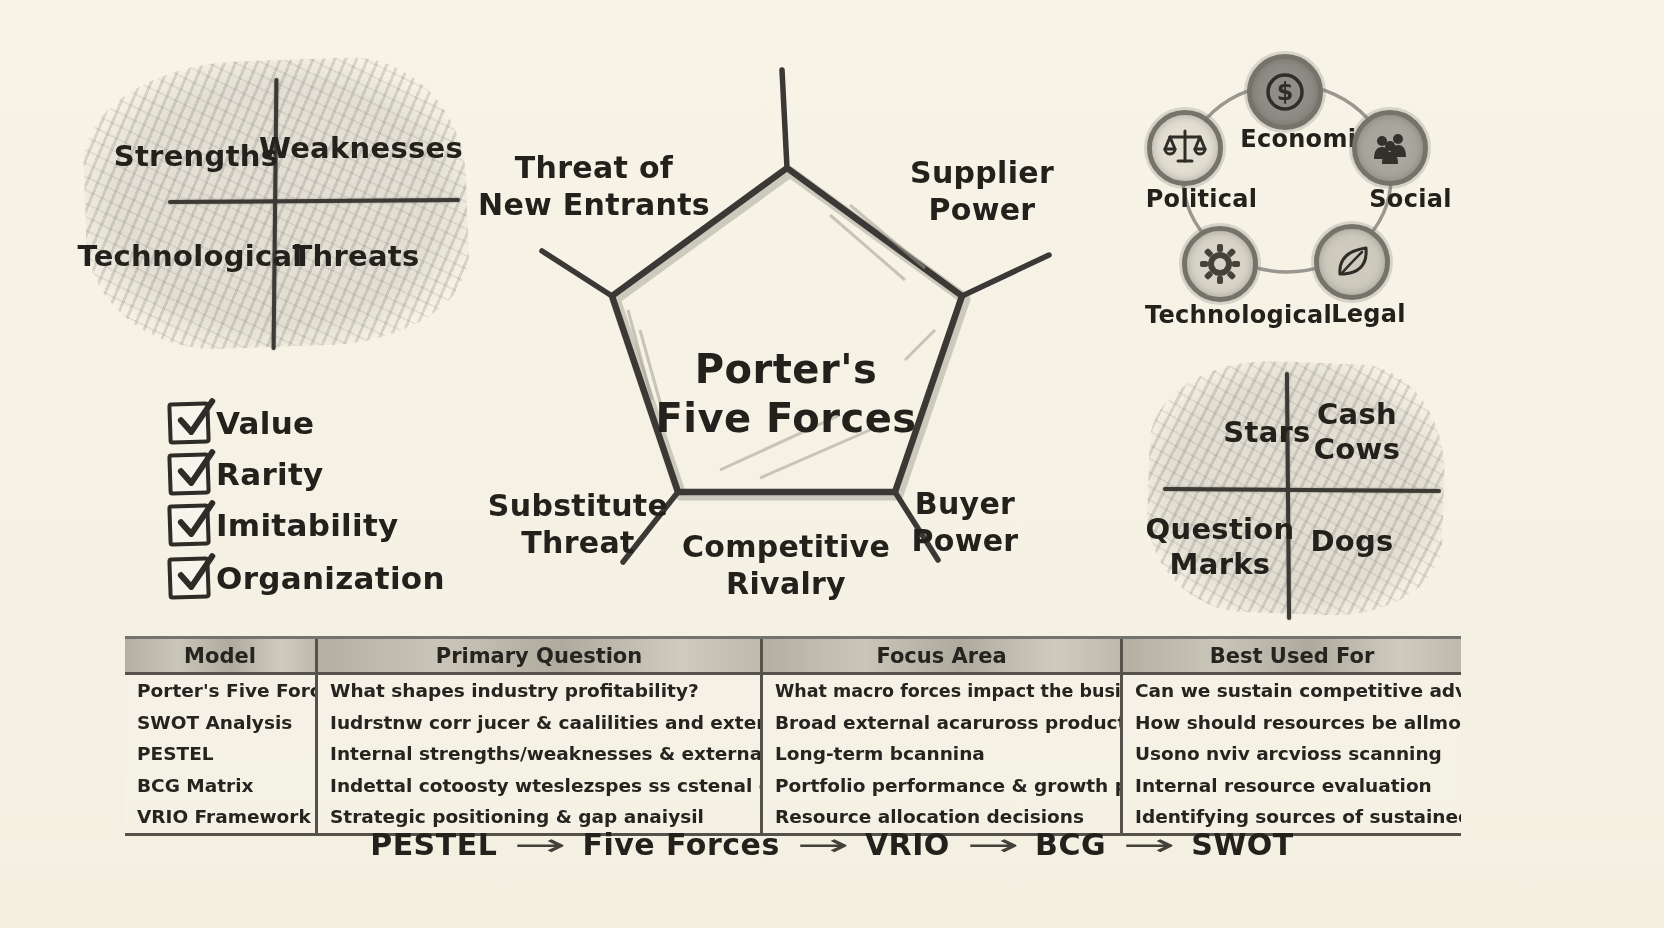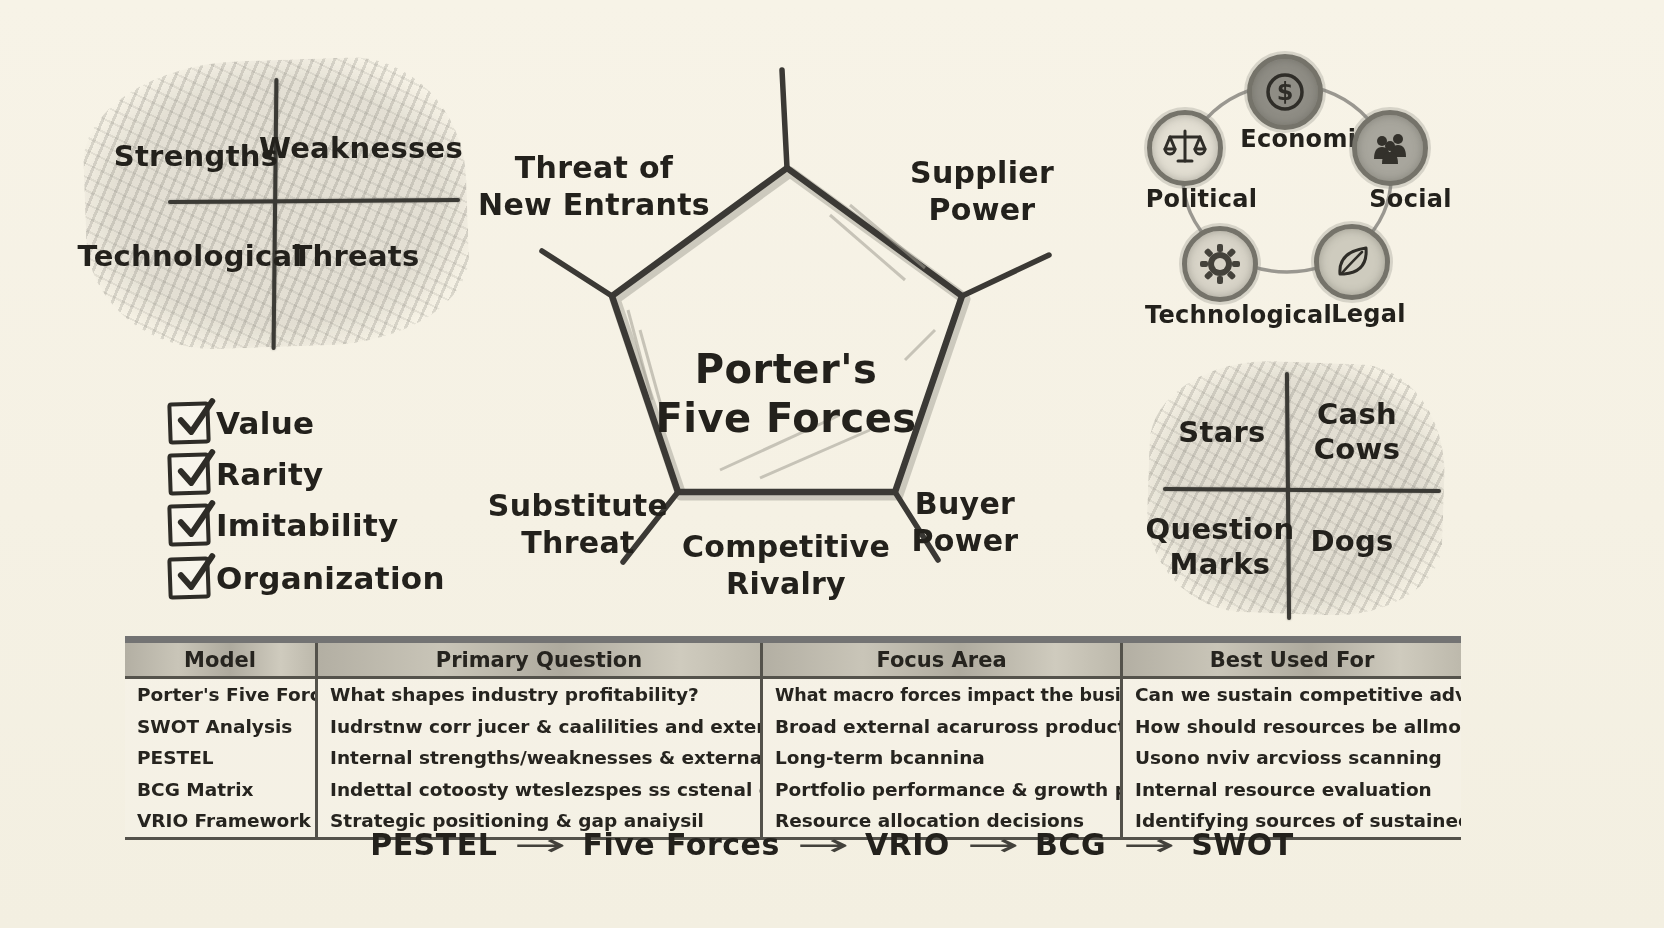--- a/index.html
+++ b/index.html
@@ -46,21 +46,21 @@
     display:flex;align-items:center;justify-content:center;
     border:5px solid #75736a;
     box-shadow:0 0 0 3px rgba(120,118,110,.25), inset 0 0 10px rgba(70,68,60,.35);
   }
   .pestel-lbl{font-size:24px;padding-left:37px;}
 
   
   .tbl{
     left:125px;top:636px;width:1336px;
     display:grid;grid-template-columns:190px 445px 360px 341px;
-    border-top:7px solid #737373;border-bottom:3px solid #54524b;
+    border-top:3px solid #737373;border-bottom:3px solid #54524b;
     background:rgba(255,255,255,.12);
   }
   .th{
     height:33px;display:flex;align-items:center;justify-content:center;
     font-size:21px;
     background:linear-gradient(90deg,#b3afa3 0%,#c9c5b8 28%,#aeaa9e 55%,#cfcbbe 82%,#bdb9ac 100%);
     border-bottom:3px solid #54524b;
   }
   .td{
     font-size:18.5px;line-height:26.6px;padding:3px 8px 2px 12px;
@@ -224,21 +224,21 @@
   <svg width="44" height="44" viewBox="0 0 44 44">
     <path d="M10,34 Q8,12 36,8 Q38,32 14,34 Z" fill="none" stroke="#2f2d28" stroke-width="3" stroke-linejoin="round"></path>
     <path d="M12,33 Q20,24 32,12" fill="none" stroke="#2f2d28" stroke-width="2.5" stroke-linecap="round"></path>
   </svg>
 </div>
 <div class="abs ctr lbl pestel-lbl" style="left:1350px;top:314px;">Legal</div>
 
 <div class="abs scribble" style="left:1148px;top:362px;width:296px;height:252px;transform:rotate(2deg);"></div>
 <div class="abs pencil-line" style="left:1286px;top:372px;width:4px;height:248px;transform:rotate(-.5deg);"></div>
 <div class="abs pencil-line" style="left:1163px;top:488px;width:278px;height:4px;transform:rotate(.4deg);"></div>
-<div class="abs ctr lbl quad-lbl" style="left:1222px;top:432px;">Stars</div>
+<div class="abs ctr lbl quad-lbl" style="left:1267px;top:432px;">Stars</div>
 <div class="abs ctr lbl quad-lbl two-line" style="left:1357px;top:432px;">Cash
 Cows</div>
 <div class="abs ctr lbl quad-lbl two-line" style="left:1220px;top:547px;">Question
 Marks</div>
 <div class="abs ctr lbl quad-lbl" style="left:1352px;top:541px;">Dogs</div>
 
 <div class="abs tbl">
   <div class="th col1">Model</div>
   <div class="th col2">Primary Question</div>
   <div class="th col3">Focus Area</div>

